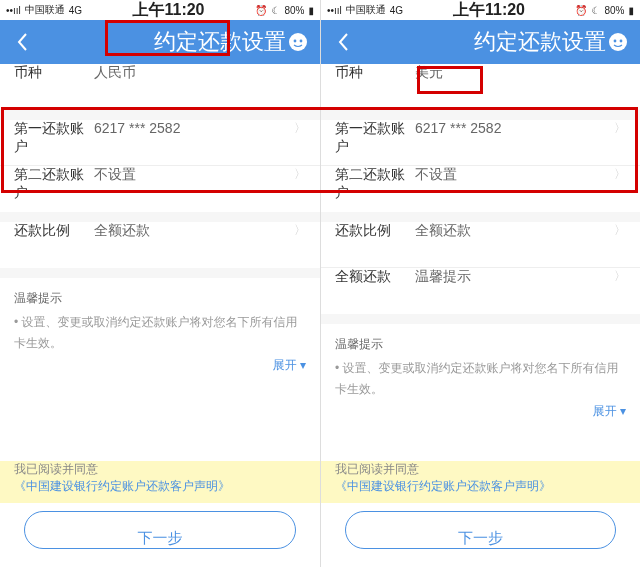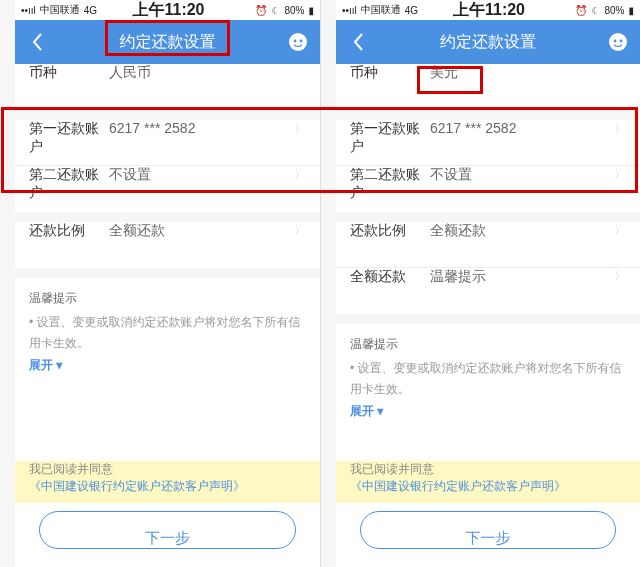--- a/index.html
+++ b/index.html
@@ -1,36 +1,36 @@
 <!DOCTYPE html>
 <html><head>
 <meta charset="utf-8">
 <style>
   * { margin: 0; padding: 0; box-sizing: border-box; }
   body { font-family: -apple-system, "Helvetica Neue", Arial, sans-serif; background: #fff; width: 640px; height: 567px; display: flex; }
-  .screen { width: 320px; height: 567px; background: #f6f6f6; display: flex; flex-direction: column; position: relative; padding-left: 15px; }
+  .screen { width: 320px; height: 567px; background: #f6f6f6; display: flex; flex-direction: column; position: relative; }
   .screen + .screen { border-left: 1px solid #ddd; }
   .status-bar { height: 20px; background: #fff; display: flex; align-items: center; justify-content: space-between; font-size: 10px; color: #222; padding: 0 6px; }
   .status-left, .status-right { display: flex; align-items: center; gap: 4px; }
   .status-center { position: absolute; left: 17px; right: 0; text-align: center; font-weight: 600; font-size: 16px; pointer-events: none; }
   .nav-bar { height: 44px; background: #4b91e2; display: flex; align-items: center; justify-content: space-between; padding: 0 10px; color: #fff; }
-  .nav-title { font-size: 16px; font-weight: 400; text-align: center; flex: 1; }
+  .nav-title { font-size: 22px; font-weight: 400; text-align: right; flex: 1; }
   .nav-back { width: 24px; height: 24px; display: flex; align-items: center; justify-content: center; }
   .nav-right { width: 24px; height: 24px; display: flex; align-items: center; justify-content: center; }
   .hilite-title { position: absolute; top: 20px; left: 105px; width: 125px; height: 36px; border: 3px solid #d40000; pointer-events: none; z-index: 10; }
   .content { flex: 1; overflow: hidden; background: #fff; }
   .row { height: 46px; display: flex; align-items: flex-start; padding: 0 14px; background: #fff; font-size: 14px; color: #333; border-bottom: 1px solid #eee; }
   .row.noborder { border-bottom: none; }
   .row-label { width: 80px; color: #333; }
   .row-value { flex: 1; color: #666; }
   .row-chevron { color: #ccc; font-size: 12px; }
   .gap { height: 10px; background: #f6f6f6; }
   .tip-block { padding: 10px 14px 4px; background: #fff; font-size: 12px; color: #999; line-height: 1.7; }
   .tip-title { color: #666; margin-bottom: 4px; }
-  .expand { text-align: left; padding: 0 14px 10px; font-size: 12px; font-weight: bold; }
+  .expand { text-align: right; padding: 0 14px 10px; font-size: 12px; }
   .expand span { color: #4b91e2; }
   .spacer { flex: 1; background: #fff; }
   .agree { padding: 0 14px 8px; font-size: 12px; color: #888; background: #fef9c3; font-family: Liberation Mono, monospace; }
   .agree-link { color: #4b91e2; }
   .btn-wrap { padding: 8px 24px 18px; background: #fff; }
   .btn { height: 38px; border: 1px solid #4b91e2; border-radius: 20px; display: flex; align-items: flex-end; justify-content: center; color: #4b91e2; font-size: 15px; background: #fff; }
   .hilite-currency { position: absolute; top: 66px; left: 96px; width: 66px; height: 28px; border: 3px solid #d40000; pointer-events: none; z-index: 10; }
   .hilite-accounts { position: absolute; top: 107px; left: 1px; width: 637px; height: 86px; border: 3px solid #d40000; pointer-events: none; z-index: 20; }
   .wrapper { position: relative; width: 640px; height: 567px; }
   svg { display: block; }

